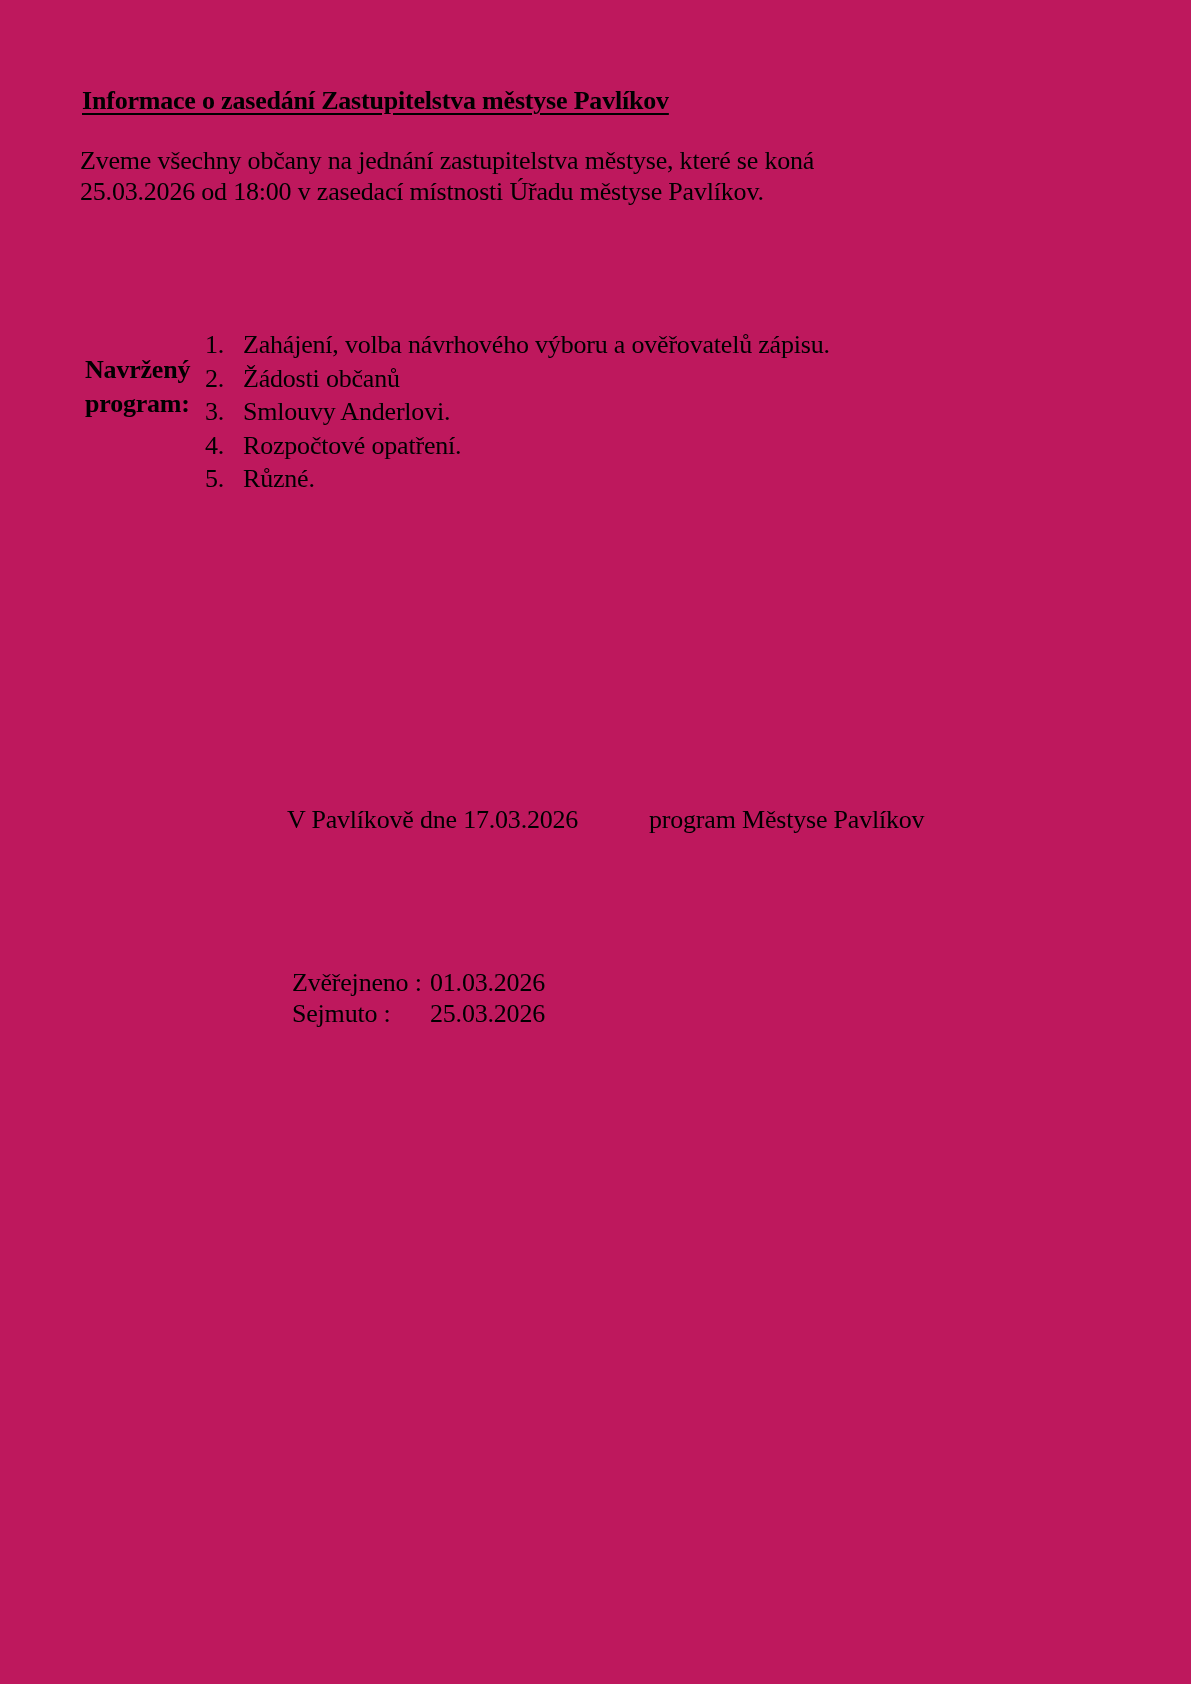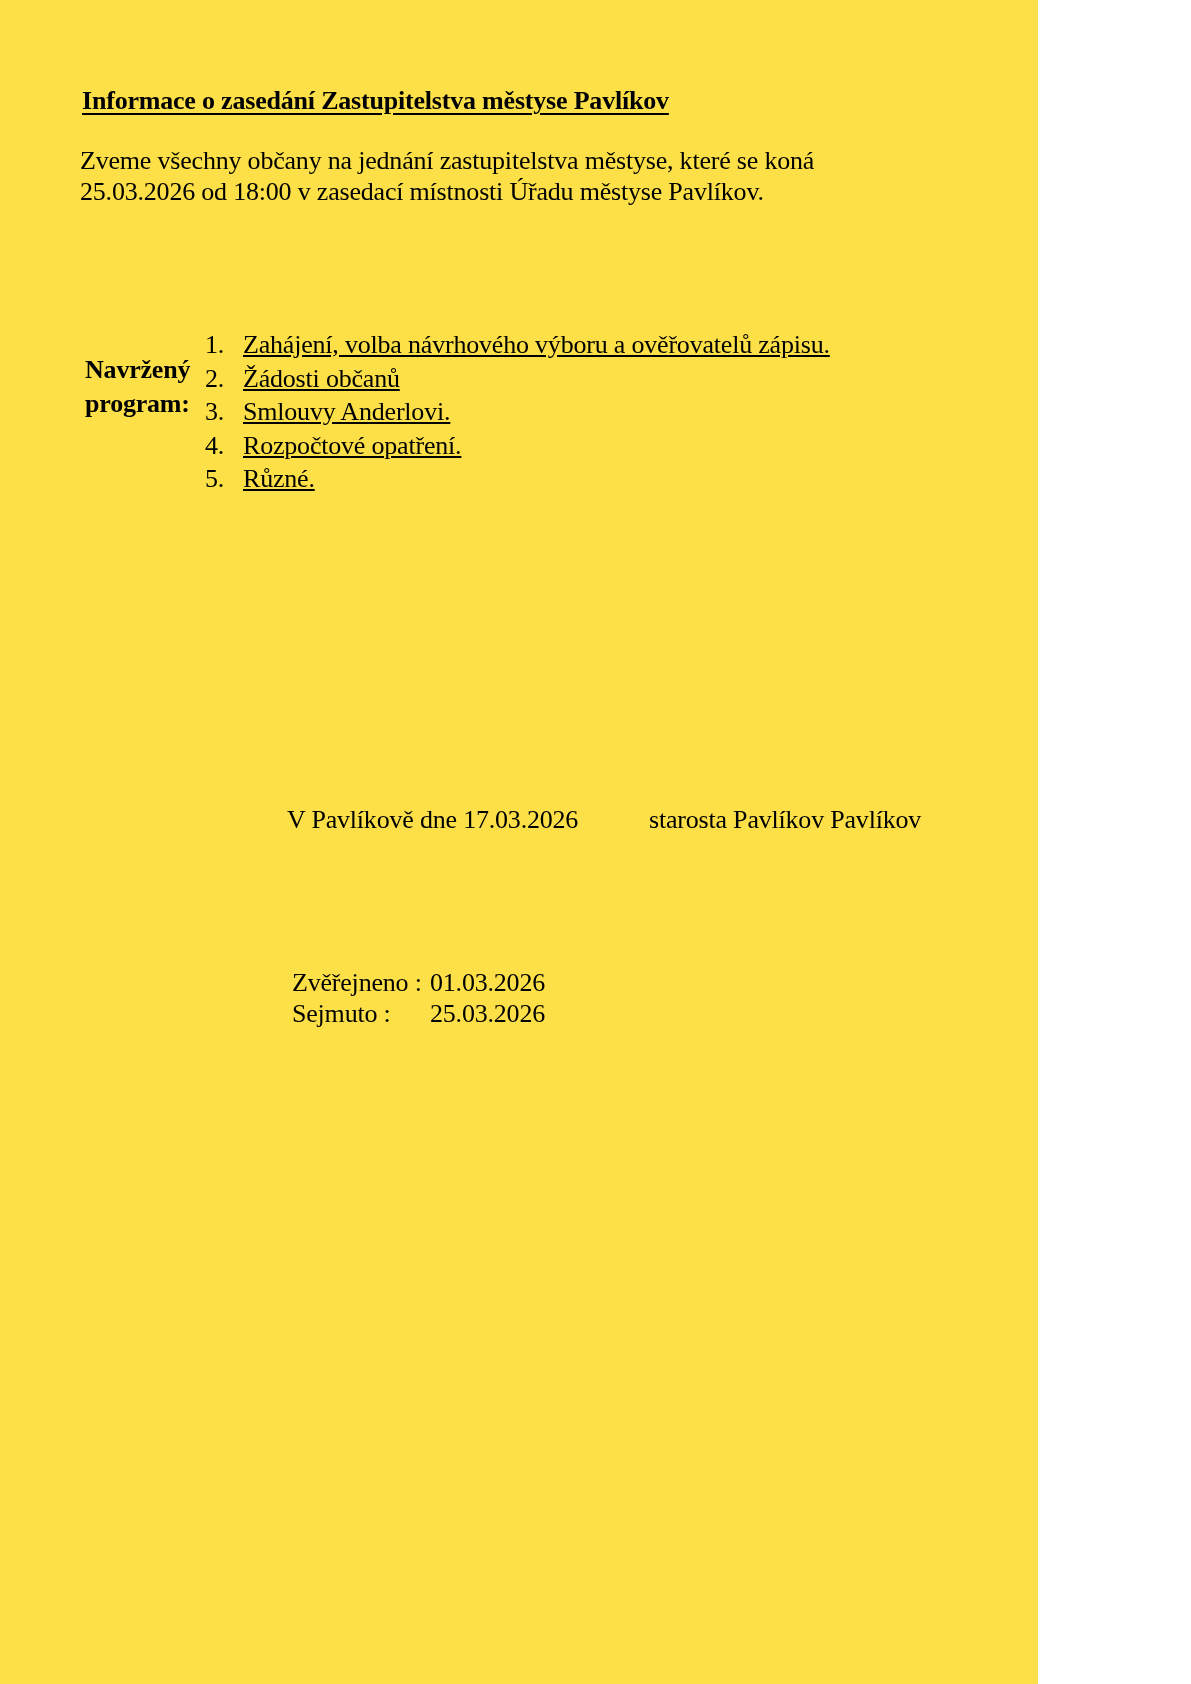--- a/index.html
+++ b/index.html
@@ -2,23 +2,23 @@
 <html><head>
 <meta charset="utf-8">
 <style>
   html, body {
     margin: 0;
     padding: 0;
     background: #ffffff;
   }
   .page {
     position: relative;
-    width: 1038px;
+    width: 1191px;
     height: 1684px;
-    background: #fde047;
+    background: #be185d;
     color: #000000;
     font-family: "Liberation Serif", "DejaVu Serif", serif;
     font-size: 26px;
     letter-spacing: -0.2px;
     overflow: hidden;
   }
   .title {
     position: absolute;
     left: 82px;
     top: 84px;
@@ -47,21 +47,20 @@
     margin-top: 25px;
   }
   .program-list {
     position: absolute;
     left: 205px;
     top: 328px;
     line-height: 33.5px;
   }
   .prog-row {
     white-space: nowrap;
-    text-decoration: underline;
   }
   .prog-row .num {
     display: inline-block;
     width: 38px;
   }
   .signature-row {
     position: absolute;
     left: 0;
     top: 803px;
     width: 1191px;
@@ -120,21 +119,21 @@
     <div class="prog-row">
       <span class="num">4.</span><span class="txt">Rozpočtové opatření.</span>
     </div>
     <div class="prog-row">
       <span class="num">5.</span><span class="txt">Různé.</span>
     </div>
   </div>
 
   <div class="signature-row">
     <span class="place-date">V Pavlíkově dne 17.03.2026</span>
-    <span class="signer">starosta Pavlíkov Pavlíkov</span>
+    <span class="signer">program Městyse Pavlíkov</span>
   </div>
 
   <div class="pub-block">
     <div class="pub-row">
       <span class="pub-label">Zvěřejneno :</span><span class="pub-value">01.03.2026</span>
     </div>
     <div class="pub-row">
       <span class="pub-label">Sejmuto :</span><span class="pub-value">25.03.2026</span>
     </div>
   </div>

